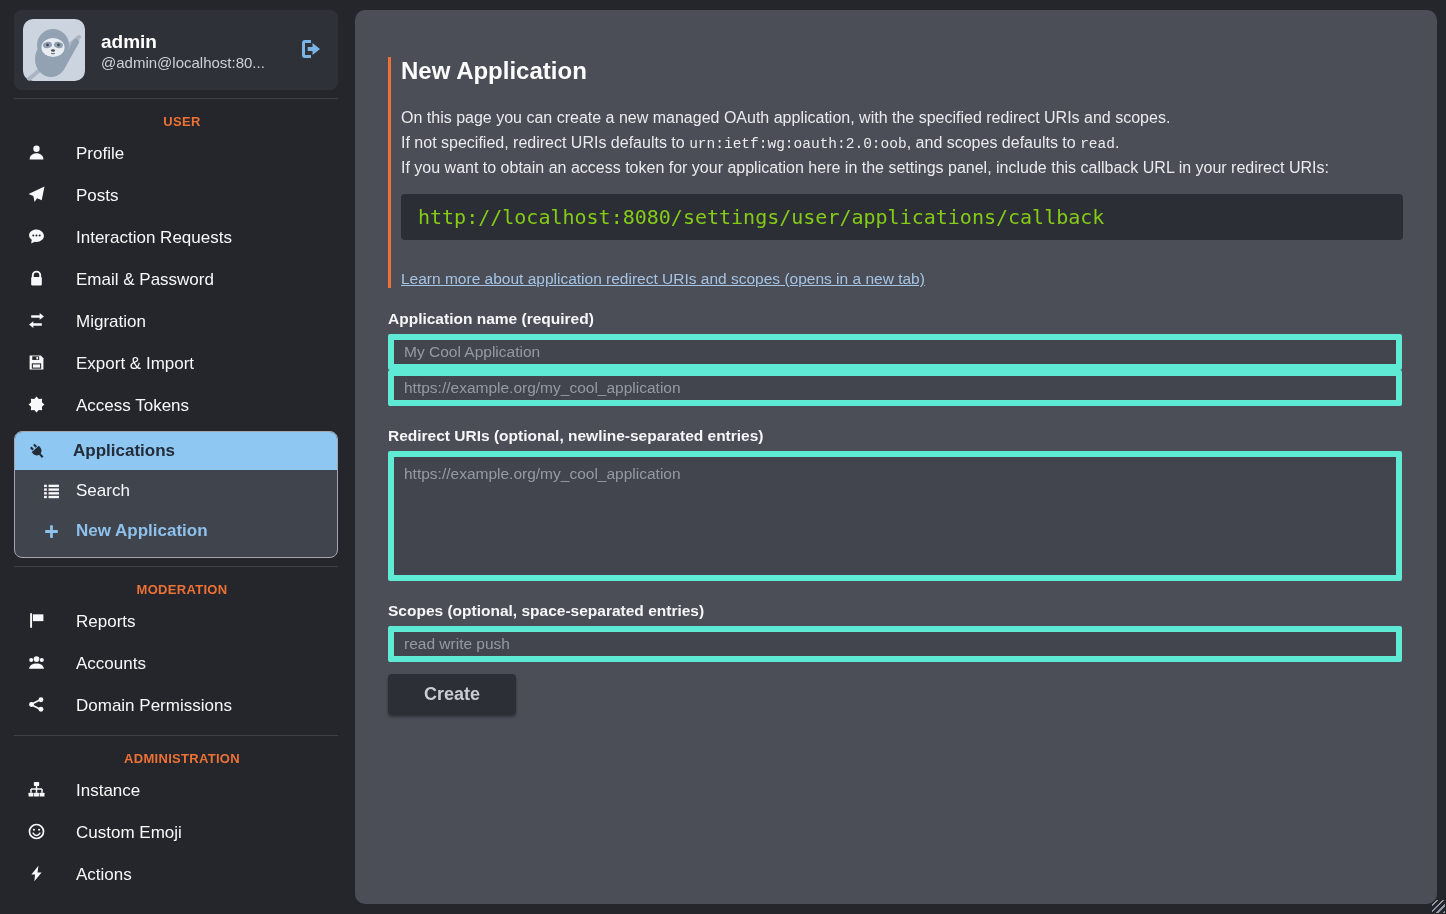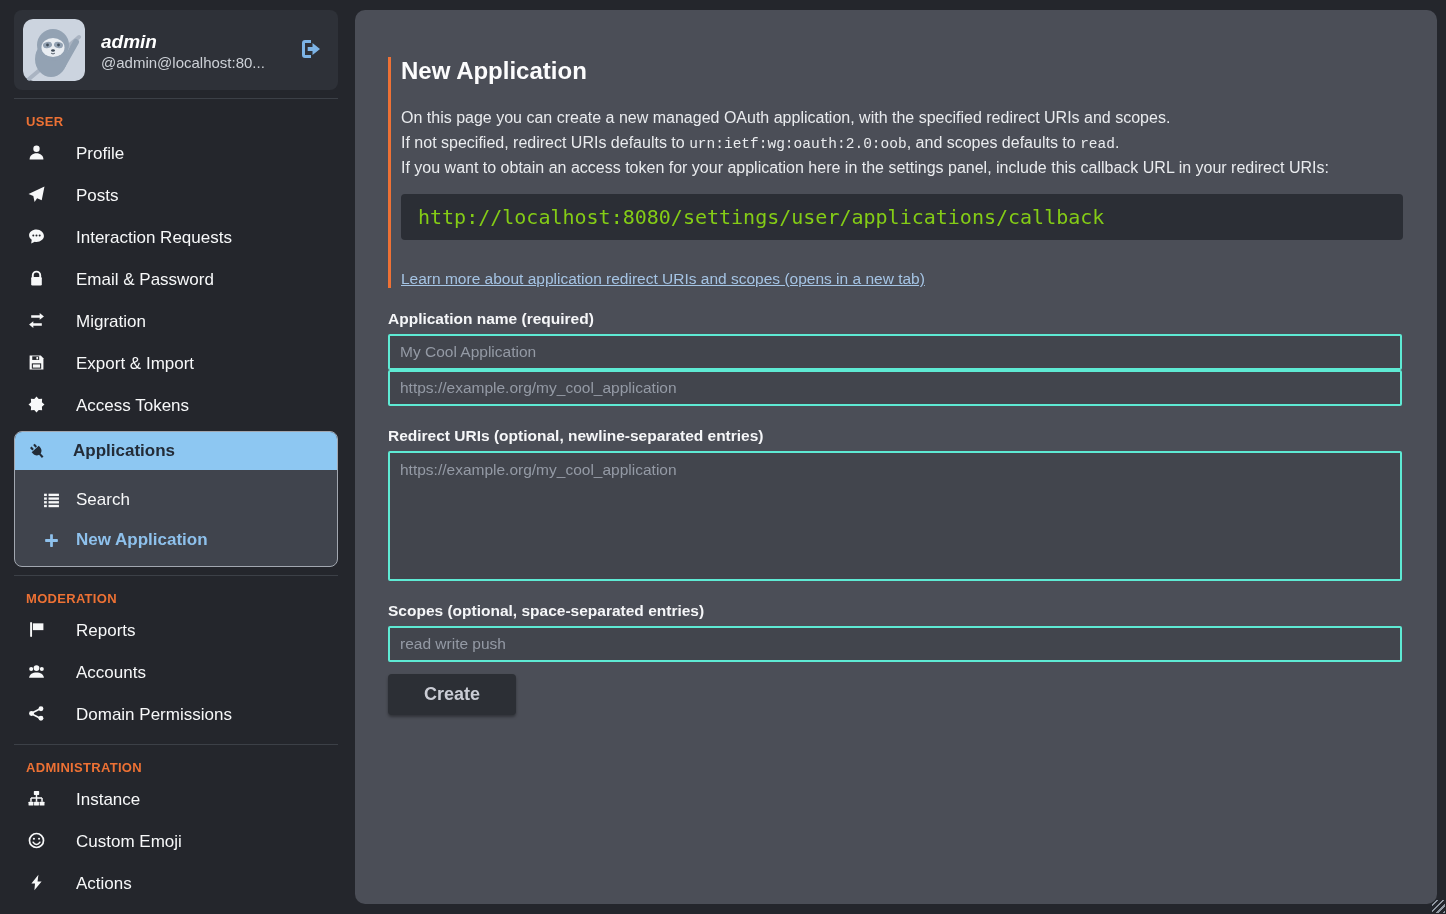--- a/index.html
+++ b/index.html
@@ -12,38 +12,38 @@
   }
 
   
   .sidebar { position:absolute; left:0; top:0; width:352px; height:100%; padding:10px 14px 0; }
   .user-card {
     height:80px; background:#2e3138; border-radius:8px;
     display:flex; align-items:center; gap:16px; padding:9px;
   }
   .avatar { width:62px; height:62px; border-radius:8px; overflow:hidden; flex:0 0 auto; }
   .user-meta { min-width:0; flex:1; }
-  .user-name { font-size:19px; font-weight:bold; color:#ffffff; line-height:1.35;font-style:italic; }
+  .user-name { font-size:19px; font-weight:bold; color:#ffffff; line-height:1.35; }
   .user-handle { font-size:15px; color:#cdd1d7; white-space:nowrap; }
   .logout-btn { margin-left:auto; margin-right:6px; background:none; border:none; cursor:pointer; color:#7db4e6; display:flex; }
   .divider { border:none; border-top:1px solid #3c4047; margin:8px 0 0; }
-  .section-heading { color:#ed7134; font-weight:bold; font-size:13px; letter-spacing:.3px; margin:15px 0 4px 12px; }
+  .section-heading { color:#ed7134; font-weight:bold; font-size:13px; letter-spacing:.3px; margin:15px 0 4px 12px;text-align:center; }
   .nav-item {
     display:flex; align-items:flex-start; gap:30px; padding:11px 12px;
     font-size:17px; color:#f7f8f9; border-radius:8px; cursor:pointer;
   }
   .nav-icon { width:20px; display:flex; justify-content:center; align-items:center; flex:0 0 auto; }
   .nav-icon svg { width:17px; height:17px; fill:currentColor; }
   .nav-group { margin:4px 0 8px; border:1px solid #a2a7b0; border-radius:8px; overflow:hidden; background:#40444d; }
   .nav-group-header {
     display:flex; align-items:center; gap:26px; padding:9px 12px;
     background:#8dc7f2; color:#232c38; font-size:17px; font-weight:bold; cursor:pointer;
   }
   .nav-group-header .nav-icon svg { fill:#232c38; }
-  .nav-group-body { padding:10px 0 6px; }
+  .nav-group-body { padding:1px 0 6px; }
   .subnav-item {
     display:flex; align-items:center; gap:15px; padding:10px 12px 10px 26px;
     font-size:17px; color:#f7f8f9; cursor:pointer;
   }
   .subnav-item.active { color:#8ec1ec; font-weight:bold; }
   .icon-plug svg { transform:rotate(-42deg); }
 
   
   .main-panel {
     position:absolute; left:355px; top:10px; width:1082px; height:894px;
@@ -56,21 +56,21 @@
   .code-block {
     margin-top:13px; background:#2b2e35; border-radius:4px; padding:11px 17px;
     font-family:"DejaVu Sans Mono", monospace; font-size:20px; color:#84cc16; width:1002px;
   }
   .learn-link { display:inline-block; margin-top:30px; color:#a5c4e4; font-size:15.5px; text-decoration:underline; cursor:pointer; }
 
   .app-form { width:1014px; margin-top:12px; }
   .field-label { display:block; font-weight:bold; font-size:15.5px; color:#f5f6f8; margin:21px 0 6px; }
   .field-label:first-child { margin-top:22px; }
   .text-input, .text-area {
-    display:block; width:100%; background:#42454d; border:2px solid #5eead4; border-radius:2px;
+    display:block; width:100%; background:#42454d; border:6px solid #5eead4; border-radius:2px;
     color:#d0d3d9; font-size:15.5px; padding:0 10px; font-family:"Liberation Sans", sans-serif;
   }
   .text-input { height:36px; }
   .text-area { height:130px; padding:8px 10px; resize:none; }
   ::placeholder { color:#949aa5; opacity:1; }
   .create-btn {
     margin-top:12px; width:128px; height:41px; background:#2c2f35; border:none; border-radius:4px;
     color:#caccd4; font-weight:bold; font-size:18px; cursor:pointer;
     box-shadow:0 2px 3px rgba(0,0,0,.35); font-family:"Liberation Sans", sans-serif;
   }

